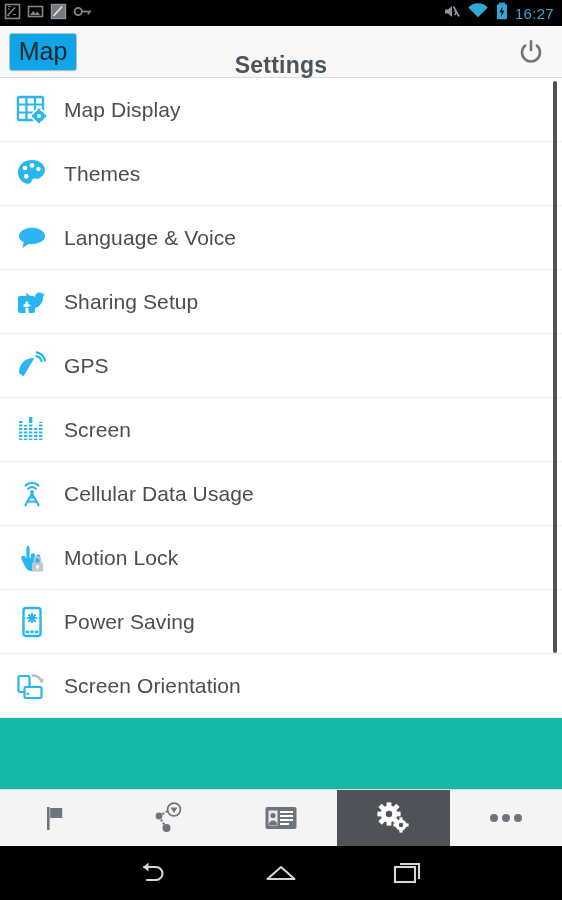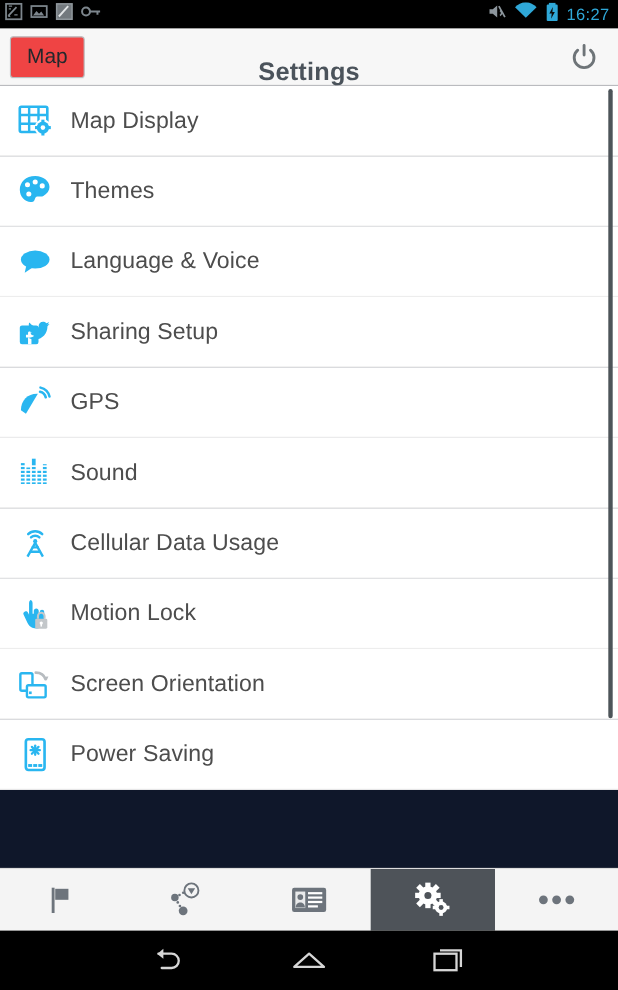--- a/index.html
+++ b/index.html
@@ -25,40 +25,40 @@
 
   
   .actionbar{
     flex:0 0 52px;height:52px;background:#f7f7f7;
     border-bottom:1px solid #dcdcdc;
     display:flex;align-items:center;position:relative;
     box-sizing:border-box;
   }
   .map-btn{
     margin-left:9px;width:66px;height:36px;
-    background:#ef4444;border:1px solid #b9bcbe;border-radius:3px;
+    background:#0ea5e9;border:1px solid #b9bcbe;border-radius:3px;
     display:flex;align-items:center;justify-content:center;
-    font-size:19px;color:#23282c;cursor:pointer;
+    font-size:25px;color:#23282c;cursor:pointer;
     box-shadow:0 1px 0 rgba(0,0,0,0.04);
   }
   .title{
     position:absolute;left:0;right:0;text-align:center;
     font-size:23px;font-weight:bold;color:#4b535b;letter-spacing:0.2px;
     pointer-events:none;
     margin-top:28px;
   }
   .power-btn{
     margin-left:auto;margin-right:14px;width:34px;height:34px;
     display:flex;align-items:center;justify-content:center;cursor:pointer;
     position:relative;z-index:2;
   }
 
   
   .list{
-    flex:1 1 auto;position:relative;overflow:hidden;background:#0f172a;
+    flex:1 1 auto;position:relative;overflow:hidden;background:#14b8a6;
   }
   .row{
     height:64px;display:flex;align-items:center;
     border-bottom:1px solid #ededed;
     box-sizing:border-box;cursor:pointer;background:#fff;
   }
   .row-icon{
     width:64px;min-width:64px;height:64px;
     display:flex;align-items:center;justify-content:center;
   }
@@ -237,21 +237,21 @@
           </g>
           <g fill="#ffffff">
             <rect x="4" y="11" width="26" height="1.5"></rect>
             <rect x="4" y="14.5" width="26" height="1.5"></rect>
             <rect x="4" y="18" width="26" height="1.5"></rect>
             <rect x="4" y="21.5" width="26" height="1.5"></rect>
             <rect x="4" y="25" width="26" height="1.5"></rect>
           </g>
         </svg>
       </div>
-      <div class="row-label">Sound</div>
+      <div class="row-label">Screen</div>
     </div>
 
     <div class="row">
       <div class="row-icon">
         <svg width="36" height="36" viewBox="0 0 36 36">
           <path d="M11.6 9.6 a9 9 0 0 1 12.8 0" fill="none" stroke="#29b6f0" stroke-width="2.2" stroke-linecap="round"></path>
           <path d="M14.2 12.6 a5.4 5.4 0 0 1 7.6 0" fill="none" stroke="#29b6f0" stroke-width="2.2" stroke-linecap="round"></path>
           <circle cx="18" cy="16" r="1.9" fill="#29b6f0"></circle>
           <path d="M18 17.5 L11 30 M18 17.5 L25 30" fill="none" stroke="#29b6f0" stroke-width="2.2"></path>
           <path d="M13.4 25.6 h9.2" stroke="#29b6f0" stroke-width="2.1"></path>
@@ -265,53 +265,53 @@
       <div class="row-icon">
         <svg width="36" height="36" viewBox="0 0 36 36">
           <path d="M13 5.5 c1.6 0 2.6 1.1 2.6 2.6 V18 h1.1 v-2.6 c0-1.3 1-2.2 2.3-2.2 1.2 0 2.2.9 2.2 2.2 V18 h1 v-1.6 c0-1.2.9-2 2-2 1.2 0 2 .8 2 2 V24 c0 4.2-3 7.3-7.4 7.3 -4 0-6.4-2-8-5.4 l-3.4-7.2 c-.6-1.3.1-2.5 1.4-2.9 1.1-.4 2.1.1 2.6 1.1 l1 2 V8.1 c0-1.5 1-2.6 2.6-2.6 z" fill="#29b6f0"></path>
           <rect x="18" y="22.5" width="11" height="9" rx="1.2" fill="#c3c7ca"></rect>
           <path d="M20.5 22.5 v-2.4 a3 3 0 0 1 6 0 v2.4" fill="none" stroke="#c3c7ca" stroke-width="1.9"></path>
           <circle cx="23.5" cy="26.4" r="1.5" fill="#ffffff"></circle>
           <rect x="22.8" y="26.4" width="1.4" height="3.2" fill="#ffffff"></rect>
         </svg>
       </div>
       <div class="row-label">Motion Lock</div>
-    </div>
-
-    <div class="row">
-      <div class="row-icon">
-        <svg width="36" height="36" viewBox="0 0 36 36">
-          <rect x="4.5" y="8" width="11" height="16" rx="1.4" fill="none" stroke="#29b6f0" stroke-width="2.2"></rect>
-          <rect x="10.5" y="19" width="17" height="11" rx="1.4" fill="#ffffff" stroke="#29b6f0" stroke-width="2.2"></rect>
-          <rect x="12.4" y="24.6" width="2.4" height="2.4" fill="#29b6f0"></rect>
-          <path d="M18.5 7.5 c4.6 0 7.8 2.6 8.8 6" fill="none" stroke="#b7bcc0" stroke-width="2.4" stroke-linecap="round"></path>
-          <path d="M28.4 14.6 l-2.6-3.4 4.2-.2z" fill="#b7bcc0"></path>
-        </svg>
-      </div>
-      <div class="row-label">Screen Orientation</div>
     </div>
 
     <div class="row">
       <div class="row-icon">
         <svg width="36" height="36" viewBox="0 0 36 36">
           <rect x="9.5" y="4" width="17" height="28" rx="2.4" fill="none" stroke="#29b6f0" stroke-width="2.4"></rect>
           <g stroke="#29b6f0" stroke-width="2.1" stroke-linecap="round">
             <path d="M18 9.8 v8.4"></path>
             <path d="M13.8 14 h8.4"></path>
             <path d="M15 11 l6 6.2"></path>
             <path d="M21 11 l-6 6.2"></path>
           </g>
           <g fill="#29b6f0">
             <rect x="11.6" y="26.6" width="3.6" height="2.6"></rect>
             <rect x="16.2" y="26.6" width="3.6" height="2.6"></rect>
             <rect x="20.8" y="26.6" width="3.6" height="2.6"></rect>
           </g>
         </svg>
       </div>
       <div class="row-label">Power Saving</div>
+    </div>
+
+    <div class="row">
+      <div class="row-icon">
+        <svg width="36" height="36" viewBox="0 0 36 36">
+          <rect x="4.5" y="8" width="11" height="16" rx="1.4" fill="none" stroke="#29b6f0" stroke-width="2.2"></rect>
+          <rect x="10.5" y="19" width="17" height="11" rx="1.4" fill="#ffffff" stroke="#29b6f0" stroke-width="2.2"></rect>
+          <rect x="12.4" y="24.6" width="2.4" height="2.4" fill="#29b6f0"></rect>
+          <path d="M18.5 7.5 c4.6 0 7.8 2.6 8.8 6" fill="none" stroke="#b7bcc0" stroke-width="2.4" stroke-linecap="round"></path>
+          <path d="M28.4 14.6 l-2.6-3.4 4.2-.2z" fill="#b7bcc0"></path>
+        </svg>
+      </div>
+      <div class="row-label">Screen Orientation</div>
     </div>
 
 
     <div class="scrollbar"></div>
   </div>
 
   <div class="tabbar">
     <div class="tab">
       <svg width="32" height="32" viewBox="0 0 32 32">
         <rect x="7" y="5" width="2.6" height="23" fill="#6d747c"></rect>

